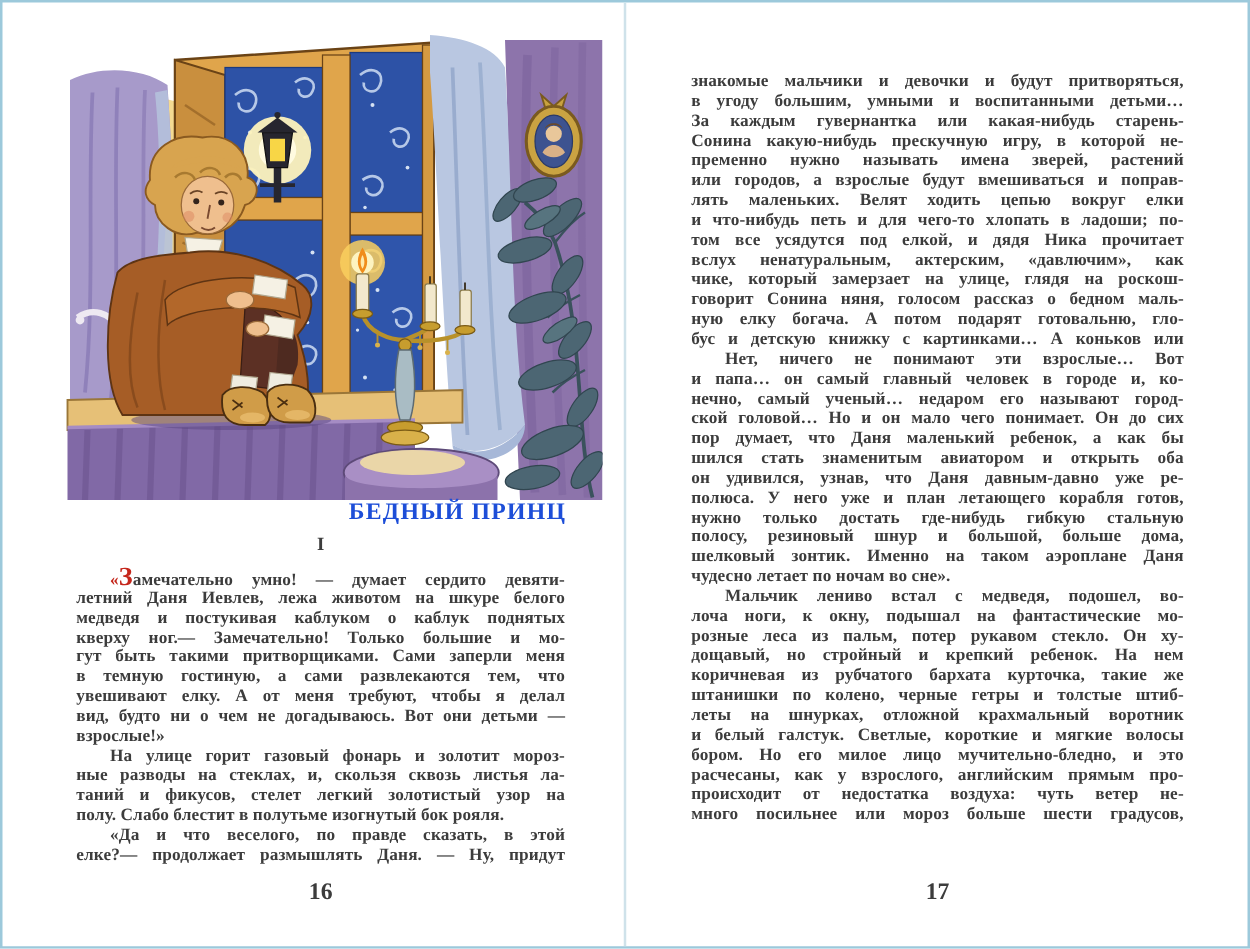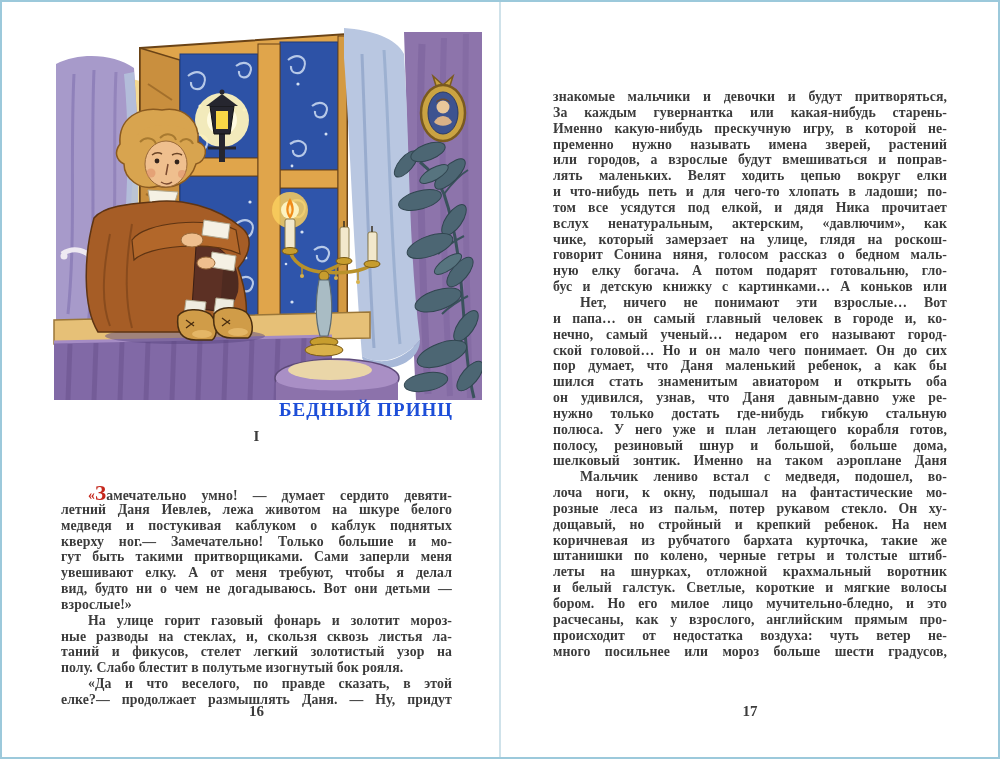--- a/index.html
+++ b/index.html
@@ -9,30 +9,30 @@
   .spine{position:absolute;left:497px;top:0;width:2px;height:100%;background:#cfe2ea;}
   .page{position:absolute;top:0;height:755px;}
   .page-left{left:0;width:497px;}
   .page-right{left:499px;width:497px;}
   .illus{position:absolute;left:38px;top:12px;width:442px;height:386px;}
   .title{position:absolute;top:397px;right:46px;font-size:19px;font-weight:bold;
          letter-spacing:1px;color:#1d4ed8;}
   .chapter{position:absolute;left:59px;top:426px;width:391px;text-align:center;
            font-size:15px;font-weight:bold;color:#3c3c3c;}
   .textcol{position:absolute;font-size:13.8px;line-height:15.85px;font-weight:bold;
-           color:#3c3c3c;letter-spacing:0.1px;margin-top:32px;}
+           color:#3c3c3c;letter-spacing:0.1px;}
   .textcol-left{left:59px;top:452px;width:391px;}
   .textcol-right{left:52px;top:55px;width:394px;}
   .line{text-align:justify;text-align-last:justify;height:15.85px;white-space:nowrap;}
   .line.indent{padding-left:27px;}
   .line.endp{text-align-last:left;}
   .lead-q{color:#c5271c;}
   .lead-cap{color:#c5271c;font-size:21px;line-height:15.85px;}
   .pagenum{position:absolute;top:701px;width:391px;text-align:center;
-           font-size:15px;font-weight:bold;color:#3c3c3c;}
+           font-size:19px;font-weight:bold;color:#3c3c3c;}
   .pagenum-left{left:59px;}
   .pagenum-right{left:52px;width:394px;}
 </style>
 </head>
 <body>
 
 <div class="screen">
 
   <div class="page page-left">
 
@@ -223,61 +223,64 @@
     </svg>
 
     <div class="title">БЕДНЫЙ ПРИНЦ</div>
     <div class="chapter">I</div>
     <div class="textcol textcol-left" id="left-text">
         <div class="line indent"><span class="lead-q">«</span><span class="lead-cap">З</span>амечательно умно! — думает сердито девяти-</div>
         <div class="line">летний Даня Иевлев, лежа животом на шкуре белого</div>
         <div class="line">медведя и постукивая каблуком о каблук поднятых</div>
         <div class="line">кверху ног.— Замечательно! Только большие и мо-</div>
         <div class="line">гут быть такими притворщиками. Сами заперли меня</div>
+        <div class="line">в темную гостиную, а сами развлекаются тем, что</div>
         <div class="line">увешивают елку. А от меня требуют, чтобы я делал</div>
         <div class="line">вид, будто ни о чем не догадываюсь. Вот они детьми —</div>
         <div class="line endp">взрослые!»</div>
         <div class="line indent">На улице горит газовый фонарь и золотит мороз-</div>
         <div class="line">ные разводы на стеклах, и, скользя сквозь листья ла-</div>
         <div class="line">таний и фикусов, стелет легкий золотистый узор на</div>
         <div class="line endp">полу. Слабо блестит в полутьме изогнутый бок рояля.</div>
         <div class="line indent">«Да и что веселого, по правде сказать, в этой</div>
         <div class="line">елке?— продолжает размышлять Даня. — Ну, придут</div>
       </div>
     <div class="pagenum pagenum-left">16</div>
   </div>
 
   <div class="spine"></div>
 
   <div class="page page-right">
     <div class="textcol textcol-right" id="right-text">
         <div class="line">знакомые мальчики и девочки и будут притворяться,</div>
+        <div class="line">в угоду большим, умными и воспитанными детьми…</div>
         <div class="line">За каждым гувернантка или какая-нибудь старень-</div>
-        <div class="line">Именно какую-нибудь прескучную игру, в которой не-</div>
+        <div class="line">Сонина какую-нибудь прескучную игру, в которой не-</div>
         <div class="line">пременно нужно называть имена зверей, растений</div>
         <div class="line">или городов, а взрослые будут вмешиваться и поправ-</div>
         <div class="line">лять маленьких. Велят ходить цепью вокруг елки</div>
         <div class="line">и что-нибудь петь и для чего-то хлопать в ладоши; по-</div>
         <div class="line">том все усядутся под елкой, и дядя Ника прочитает</div>
         <div class="line">вслух ненатуральным, актерским, «давлючим», как</div>
         <div class="line">чике, который замерзает на улице, глядя на роскош-</div>
         <div class="line">говорит Сонина няня, голосом рассказ о бедном маль-</div>
         <div class="line">ную елку богача. А потом подарят готовальню, гло-</div>
         <div class="line">бус и детскую книжку с картинками… А коньков или</div>
         <div class="line indent">Нет, ничего не понимают эти взрослые… Вот</div>
         <div class="line">и папа… он самый главный человек в городе и, ко-</div>
         <div class="line">нечно, самый ученый… недаром его называют город-</div>
         <div class="line">ской головой… Но и он мало чего понимает. Он до сих</div>
         <div class="line">пор думает, что Даня маленький ребенок, а как бы</div>
         <div class="line">шился стать знаменитым авиатором и открыть оба</div>
         <div class="line">он удивился, узнав, что Даня давным-давно уже ре-</div>
+        <div class="line">полюса. У него уже и план летающего корабля готов,</div>
         <div class="line">нужно только достать где-нибудь гибкую стальную</div>
-        <div class="line">полюса. У него уже и план летающего корабля готов,</div>
         <div class="line">полосу, резиновый шнур и большой, больше дома,</div>
         <div class="line">шелковый зонтик. Именно на таком аэроплане Даня</div>
+        <div class="line endp">чудесно летает по ночам во сне».</div>
         <div class="line indent">Мальчик лениво встал с медведя, подошел, во-</div>
         <div class="line">лоча ноги, к окну, подышал на фантастические мо-</div>
         <div class="line">розные леса из пальм, потер рукавом стекло. Он ху-</div>
         <div class="line">дощавый, но стройный и крепкий ребенок. На нем</div>
         <div class="line">коричневая из рубчатого бархата курточка, такие же</div>
         <div class="line">штанишки по колено, черные гетры и толстые штиб-</div>
         <div class="line">леты на шнурках, отложной крахмальный воротник</div>
         <div class="line">и белый галстук. Светлые, короткие и мягкие волосы</div>
         <div class="line">бором. Но его милое лицо мучительно-бледно, и это</div>
         <div class="line">расчесаны, как у взрослого, английским прямым про-</div>

